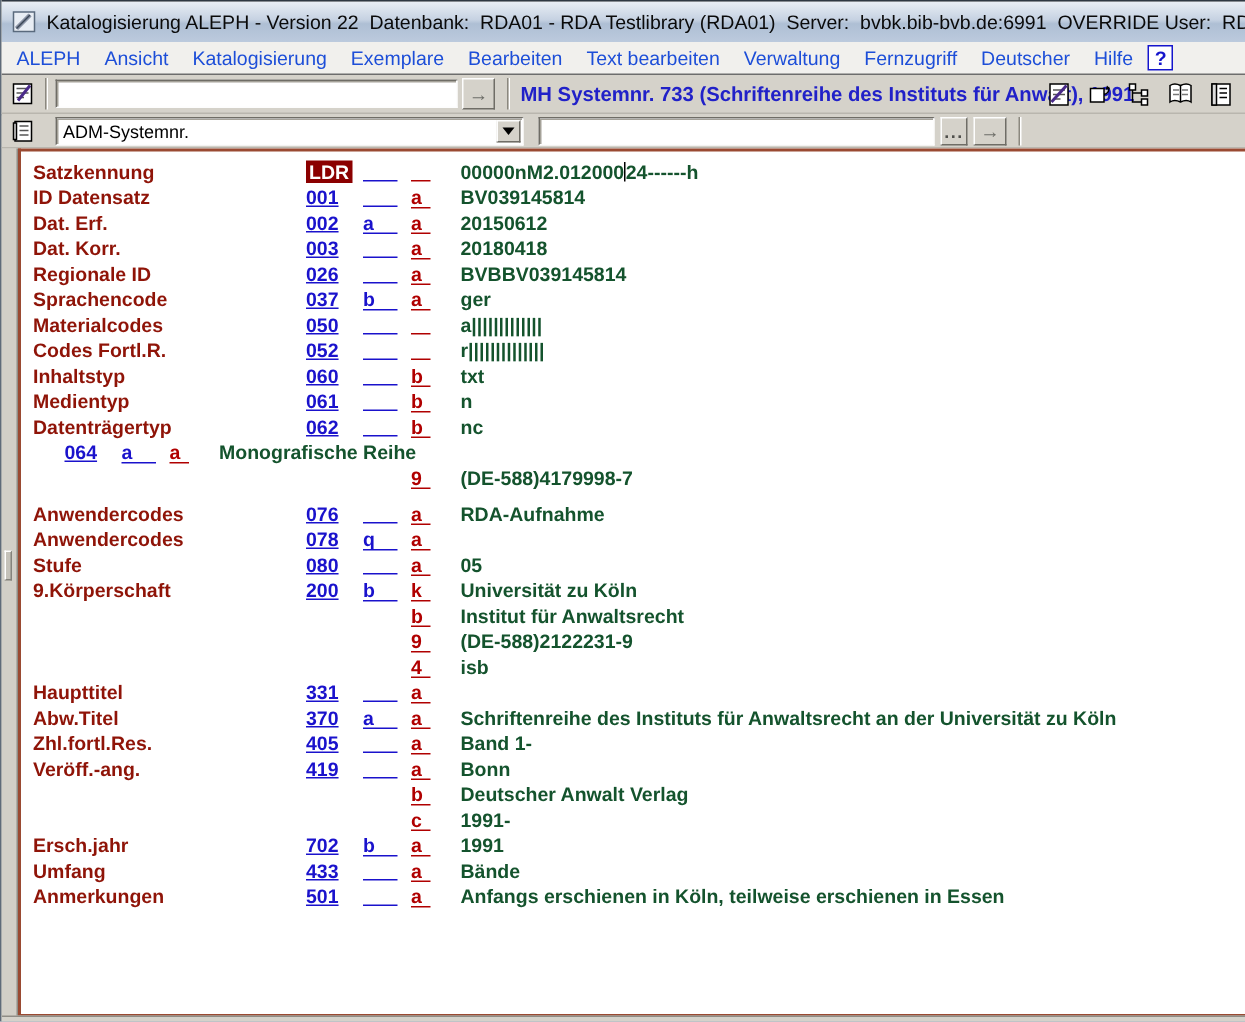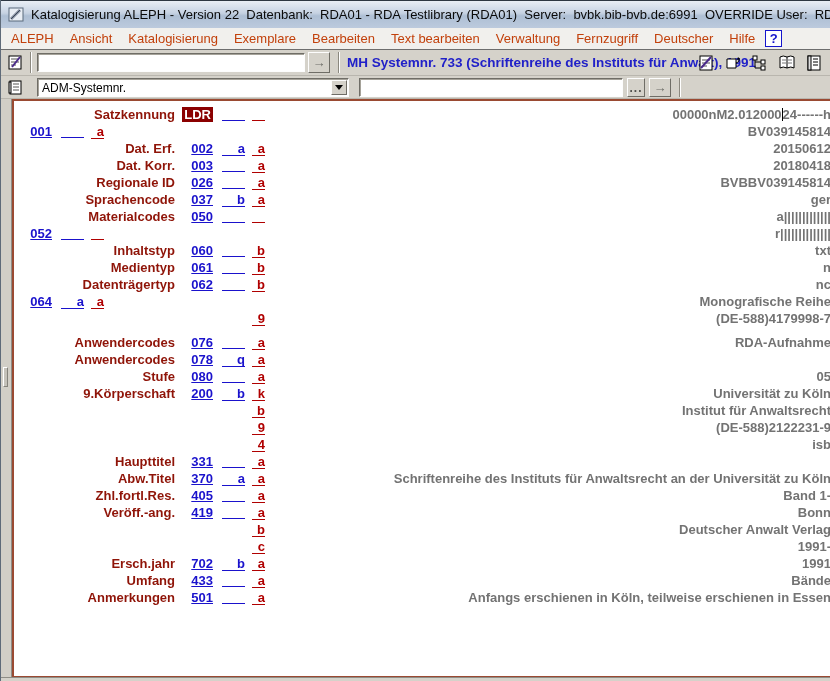--- a/index.html
+++ b/index.html
@@ -16,21 +16,21 @@
     border-top:1px solid #2e3742; display:flex; align-items:center;
   }
   #titlebar .ticon { width:17px; height:17px; margin:0 6px 0 7px; flex:0 0 auto; }
   #titlebar .ttext { font-size:13px; color:#0a0a0a; white-space:pre; }
   
   #menubar {
     position:absolute; left:0; top:28px; width:830px; height:22px;
     background:#f1f0ed; border-bottom:1px solid #6d6d6d;
     display:flex; align-items:center; padding-left:2px;
   }
-  .menu-item { font-size:13px; color:#c2410c; padding:2px 8px; cursor:default;text-align:right; }
+  .menu-item { font-size:13px; color:#1d4ed8; padding:2px 8px; cursor:default;text-align:right; }
   #help-qicon {
     display:inline-block; width:17px; height:17px; margin-left:2px; text-align:center;
     border:1px solid #1515cc; color:#1515cc; background:#fff;
     font-weight:bold; font-size:13px; line-height:15px;
   }
   
   .tbrow { position:absolute; left:0; width:830px; background:#d5d2ca; }
   #tbrow1 { top:50px; height:26px; border-bottom:1px solid #b9b6ae; }
   #tbrow2 { top:77px; height:22px; border-bottom:1px solid #b9b6ae; }
   .tb-iconbtn { position:absolute; width:22px; height:21px; display:flex; align-items:center; justify-content:center; }
@@ -77,31 +77,31 @@
     position:absolute; left:2px; top:268px; width:5px; height:20px;
     background:#c5c2ba; border:1px solid; border-color:#fff #85837c #85837c #fff;
   }
   #editor-panel {
     position:absolute; left:11px; top:0; width:819px; height:579px;
     background:#fff; border:2px solid #9a4a32; border-right:none; overflow:hidden;
     padding-top:5px;
   }
   #win::after { content:""; position:absolute; left:0; bottom:0; width:830px; height:3px; background:#d5d2ca; border-top:1px solid #8f8d86; }
   
-  .rec-row { display:flex; height:17px; line-height:17px; font-size:13px; font-weight:bold; white-space:pre;text-align:right; }
+  .rec-row { display:flex; height:17px; line-height:17px; font-size:13px; font-weight:bold; white-space:pre; }
   .rec-row.gap { margin-top:7px; }
   .rl { width:161px; padding-left:8px; color:#8f1408; flex:0 0 auto; overflow:hidden; }
-  .rt { width:38px; flex:0 0 auto; color:#1a12cc; }
+  .rt { width:38px; flex:0 0 auto; color:#1a12cc;margin-left:29px; }
   .rt .tag { text-decoration:underline; }
   .rt .tag.sel { text-decoration:none; background:#8b0000; color:#fff; padding:0 2px; }
   .ri { width:32px; flex:0 0 auto; }
   .ri .ind { display:inline-block; width:23px; height:15px; border-bottom:1px solid #1a12cc; color:#1a12cc; line-height:15px; }
   .rs { width:20px; flex:0 0 auto; }
   .rs .sub { display:inline-block; width:13px; height:15px; border-bottom:1px solid #b00000; color:#b00000; line-height:15px; }
-  .rv { color:#737373; flex:1; overflow:hidden; }
+  .rv { color:#14532d; flex:1; overflow:hidden;margin-left:13px; }
   .caret { display:inline-block; width:1px; height:13px; background:#000; vertical-align:-2px; }
   svg { display:block; }
 </style>
 </head>
 <body>
 
 <div id="win">
 
   <div id="titlebar">
     <span class="ticon">
@@ -215,27 +215,27 @@
       </span>
     <span class="tb-sep" style="left:678px; top:1px; height:19px;"></span>
   </div>
 
   <div id="editor-zone">
     <div id="splitter">
         <span class="grip"></span>
       </div>
     <div id="editor-panel">
         <div class="rec-row"><span class="rl">Satzkennung</span><span class="rt"><span class="tag sel">LDR</span></span><span class="ri"><span class="ind"></span></span><span class="rs"><span class="sub"></span></span><span class="rv"><span>00000nM2.012000</span><span class="caret"></span><span>24------h</span></span></div>
-        <div class="rec-row"><span class="rt"><span class="tag">001</span></span><span class="ri"><span class="ind"></span></span><span class="rs"><span class="sub">a</span></span><span class="rv">BV039145814</span></div>
+        <div class="rec-row"><span class="rl">ID Datensatz</span><span class="rt"><span class="tag">001</span></span><span class="ri"><span class="ind"></span></span><span class="rs"><span class="sub">a</span></span><span class="rv">BV039145814</span></div>
         <div class="rec-row"><span class="rl">Dat. Erf.</span><span class="rt"><span class="tag">002</span></span><span class="ri"><span class="ind">a</span></span><span class="rs"><span class="sub">a</span></span><span class="rv">20150612</span></div>
         <div class="rec-row"><span class="rl">Dat. Korr.</span><span class="rt"><span class="tag">003</span></span><span class="ri"><span class="ind"></span></span><span class="rs"><span class="sub">a</span></span><span class="rv">20180418</span></div>
         <div class="rec-row"><span class="rl">Regionale ID</span><span class="rt"><span class="tag">026</span></span><span class="ri"><span class="ind"></span></span><span class="rs"><span class="sub">a</span></span><span class="rv">BVBBV039145814</span></div>
         <div class="rec-row"><span class="rl">Sprachencode</span><span class="rt"><span class="tag">037</span></span><span class="ri"><span class="ind">b</span></span><span class="rs"><span class="sub">a</span></span><span class="rv">ger</span></div>
         <div class="rec-row"><span class="rl">Materialcodes</span><span class="rt"><span class="tag">050</span></span><span class="ri"><span class="ind"></span></span><span class="rs"><span class="sub"></span></span><span class="rv">a|||||||||||||</span></div>
-        <div class="rec-row"><span class="rt"><span class="tag">052</span></span><span class="ri"><span class="ind"></span></span><span class="rs"><span class="sub"></span></span><span class="rv">r||||||||||||||</span></div>
+        <div class="rec-row"><span class="rl">Codes Fortl.R.</span><span class="rt"><span class="tag">052</span></span><span class="ri"><span class="ind"></span></span><span class="rs"><span class="sub"></span></span><span class="rv">r||||||||||||||</span></div>
         <div class="rec-row"><span class="rl">Inhaltstyp</span><span class="rt"><span class="tag">060</span></span><span class="ri"><span class="ind"></span></span><span class="rs"><span class="sub">b</span></span><span class="rv">txt</span></div>
         <div class="rec-row"><span class="rl">Medientyp</span><span class="rt"><span class="tag">061</span></span><span class="ri"><span class="ind"></span></span><span class="rs"><span class="sub">b</span></span><span class="rv">n</span></div>
         <div class="rec-row"><span class="rl">Datenträgertyp</span><span class="rt"><span class="tag">062</span></span><span class="ri"><span class="ind"></span></span><span class="rs"><span class="sub">b</span></span><span class="rv">nc</span></div>
         <div class="rec-row"><span class="rt"><span class="tag">064</span></span><span class="ri"><span class="ind">a</span></span><span class="rs"><span class="sub">a</span></span><span class="rv">Monografische Reihe</span></div>
         <div class="rec-row"><span class="rl"></span><span class="rt"></span><span class="ri"></span><span class="rs"><span class="sub">9</span></span><span class="rv">(DE-588)4179998-7</span></div>
         <div class="rec-row gap"><span class="rl">Anwendercodes</span><span class="rt"><span class="tag">076</span></span><span class="ri"><span class="ind"></span></span><span class="rs"><span class="sub">a</span></span><span class="rv">RDA-Aufnahme</span></div>
         <div class="rec-row"><span class="rl">Anwendercodes</span><span class="rt"><span class="tag">078</span></span><span class="ri"><span class="ind">q</span></span><span class="rs"><span class="sub">a</span></span></div>
         <div class="rec-row"><span class="rl">Stufe</span><span class="rt"><span class="tag">080</span></span><span class="ri"><span class="ind"></span></span><span class="rs"><span class="sub">a</span></span><span class="rv">05</span></div>
         <div class="rec-row"><span class="rl">9.Körperschaft</span><span class="rt"><span class="tag">200</span></span><span class="ri"><span class="ind">b</span></span><span class="rs"><span class="sub">k</span></span><span class="rv">Universität zu Köln</span></div>
         <div class="rec-row"><span class="rl"></span><span class="rt"></span><span class="ri"></span><span class="rs"><span class="sub">b</span></span><span class="rv">Institut für Anwaltsrecht</span></div>

